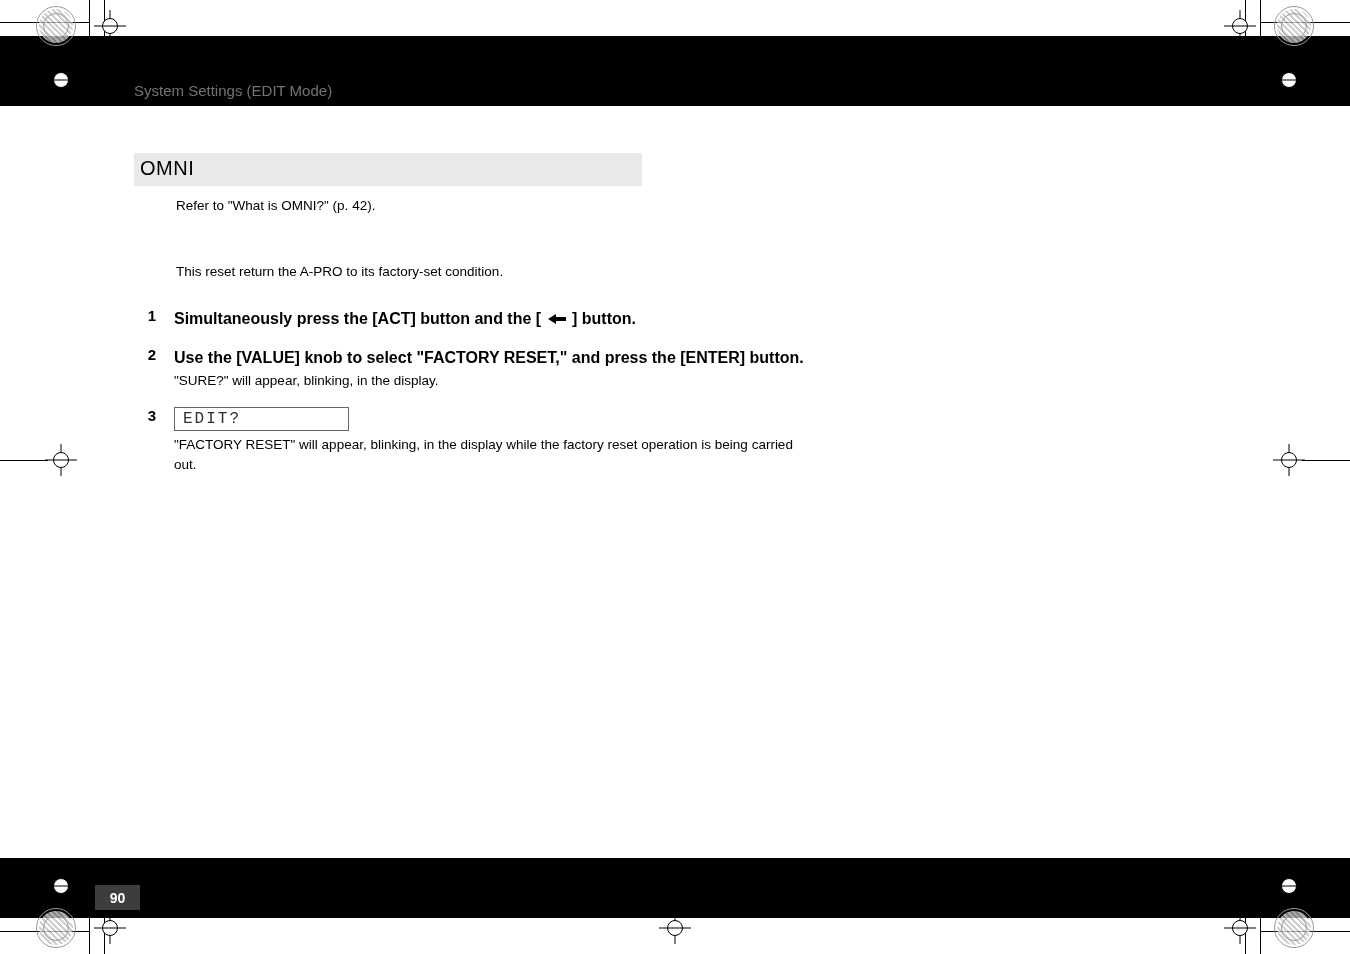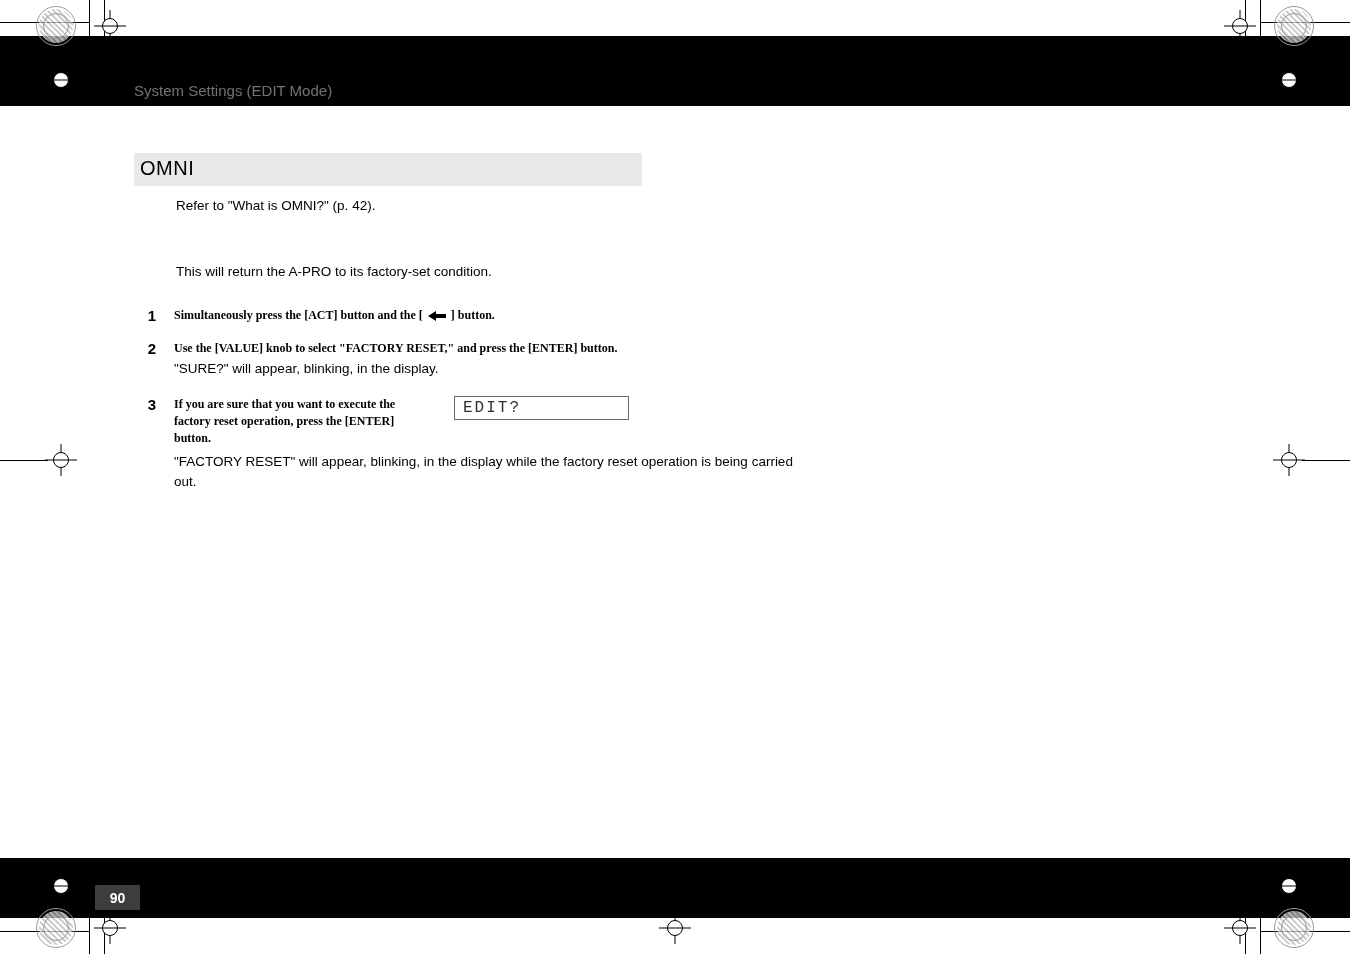--- a/index.html
+++ b/index.html
@@ -65,21 +65,21 @@
     background:#e9e9e9; padding:4px 6px 6px 6px; margin-bottom:8px;
     font-size:20px; letter-spacing:.5px; width:508px;
   }
   .body-text{ font-size:13.5px; margin:10px 0 0 42px; line-height:1.5;}
   .factory-intro{ margin-left:42px; }
 
   .steps{ margin-top:24px; }
   .step{ display:flex; margin-bottom:16px; }
   .step-num{ width:40px; font-weight:bold; font-size:15px; text-align:right; padding-right:18px;}
   .step-body{ flex:1; }
-  .step-main{ font-weight:bold; font-size:12px; line-height:1.45;font-family:Liberation Serif, serif;}
+  .step-main{ font-weight:bold; font-size:16px; line-height:1.45;}
   .step-note{ font-size:13.5px; line-height:1.5; margin-top:2px;}
   .step3-wrap{ display:flex; gap:20px; align-items:flex-start;}
   .step3-left{ width:260px;}
 
   .lcd{
     border:1px solid #666; width:175px; height:24px; padding:0 8px;
     font-family:"Courier New", monospace; font-size:16px; letter-spacing:2px;
     display:flex; align-items:center; color:#303030;
   }
   .prev-icon{
@@ -97,21 +97,21 @@
 <div class="bar-header">System Settings (EDIT Mode)</div>
 
 <div class="content">
 
   <div>
     <div class="section-title">OMNI</div>
     <div class="body-text">Refer to  "What is OMNI?" (p. 42).</div>
   </div>
 
   <div class="sec2">
-    <div class="body-text factory-intro">This will return the A-PRO to its factory-set condition.</div>
+    <div class="body-text factory-intro">This reset return the A-PRO to its factory-set condition.</div>
 
     <div class="steps">
 
       <div class="step">
         <div class="step-num">1</div>
         <div class="step-body">
           <div class="step-main">
             <span>Simultaneously press the [ACT] button and the [ </span><span class="prev-icon"><svg viewBox="0 0 18 10">
                   <polygon points="0,5 8,0 8,3 18,3 18,7 8,7 8,10" fill="#000"></polygon>
                 </svg></span><span> ] button.</span>
@@ -124,23 +124,20 @@
         <div class="step-body">
           <div class="step-main">Use the [VALUE] knob to select "FACTORY RESET," and press the [ENTER] button.</div>
           <div class="step-note">"SURE?" will appear, blinking, in the display.</div>
         </div>
       </div>
 
       <div class="step">
         <div class="step-num">3</div>
         <div class="step-body">
           <div class="step3-wrap">
-            <div class="step3-left">
-              <div class="step-main">If you are sure that you want to execute the factory reset operation, press the [ENTER] button.</div>
-            </div>
             <div class="lcd">EDIT?</div>
           </div>
           <div class="step-note" style="margin-top:4px;">"FACTORY RESET" will appear, blinking, in the display while the factory reset operation is being carried out.</div>
         </div>
       </div>
 
     </div>
   </div>
 </div>
 

